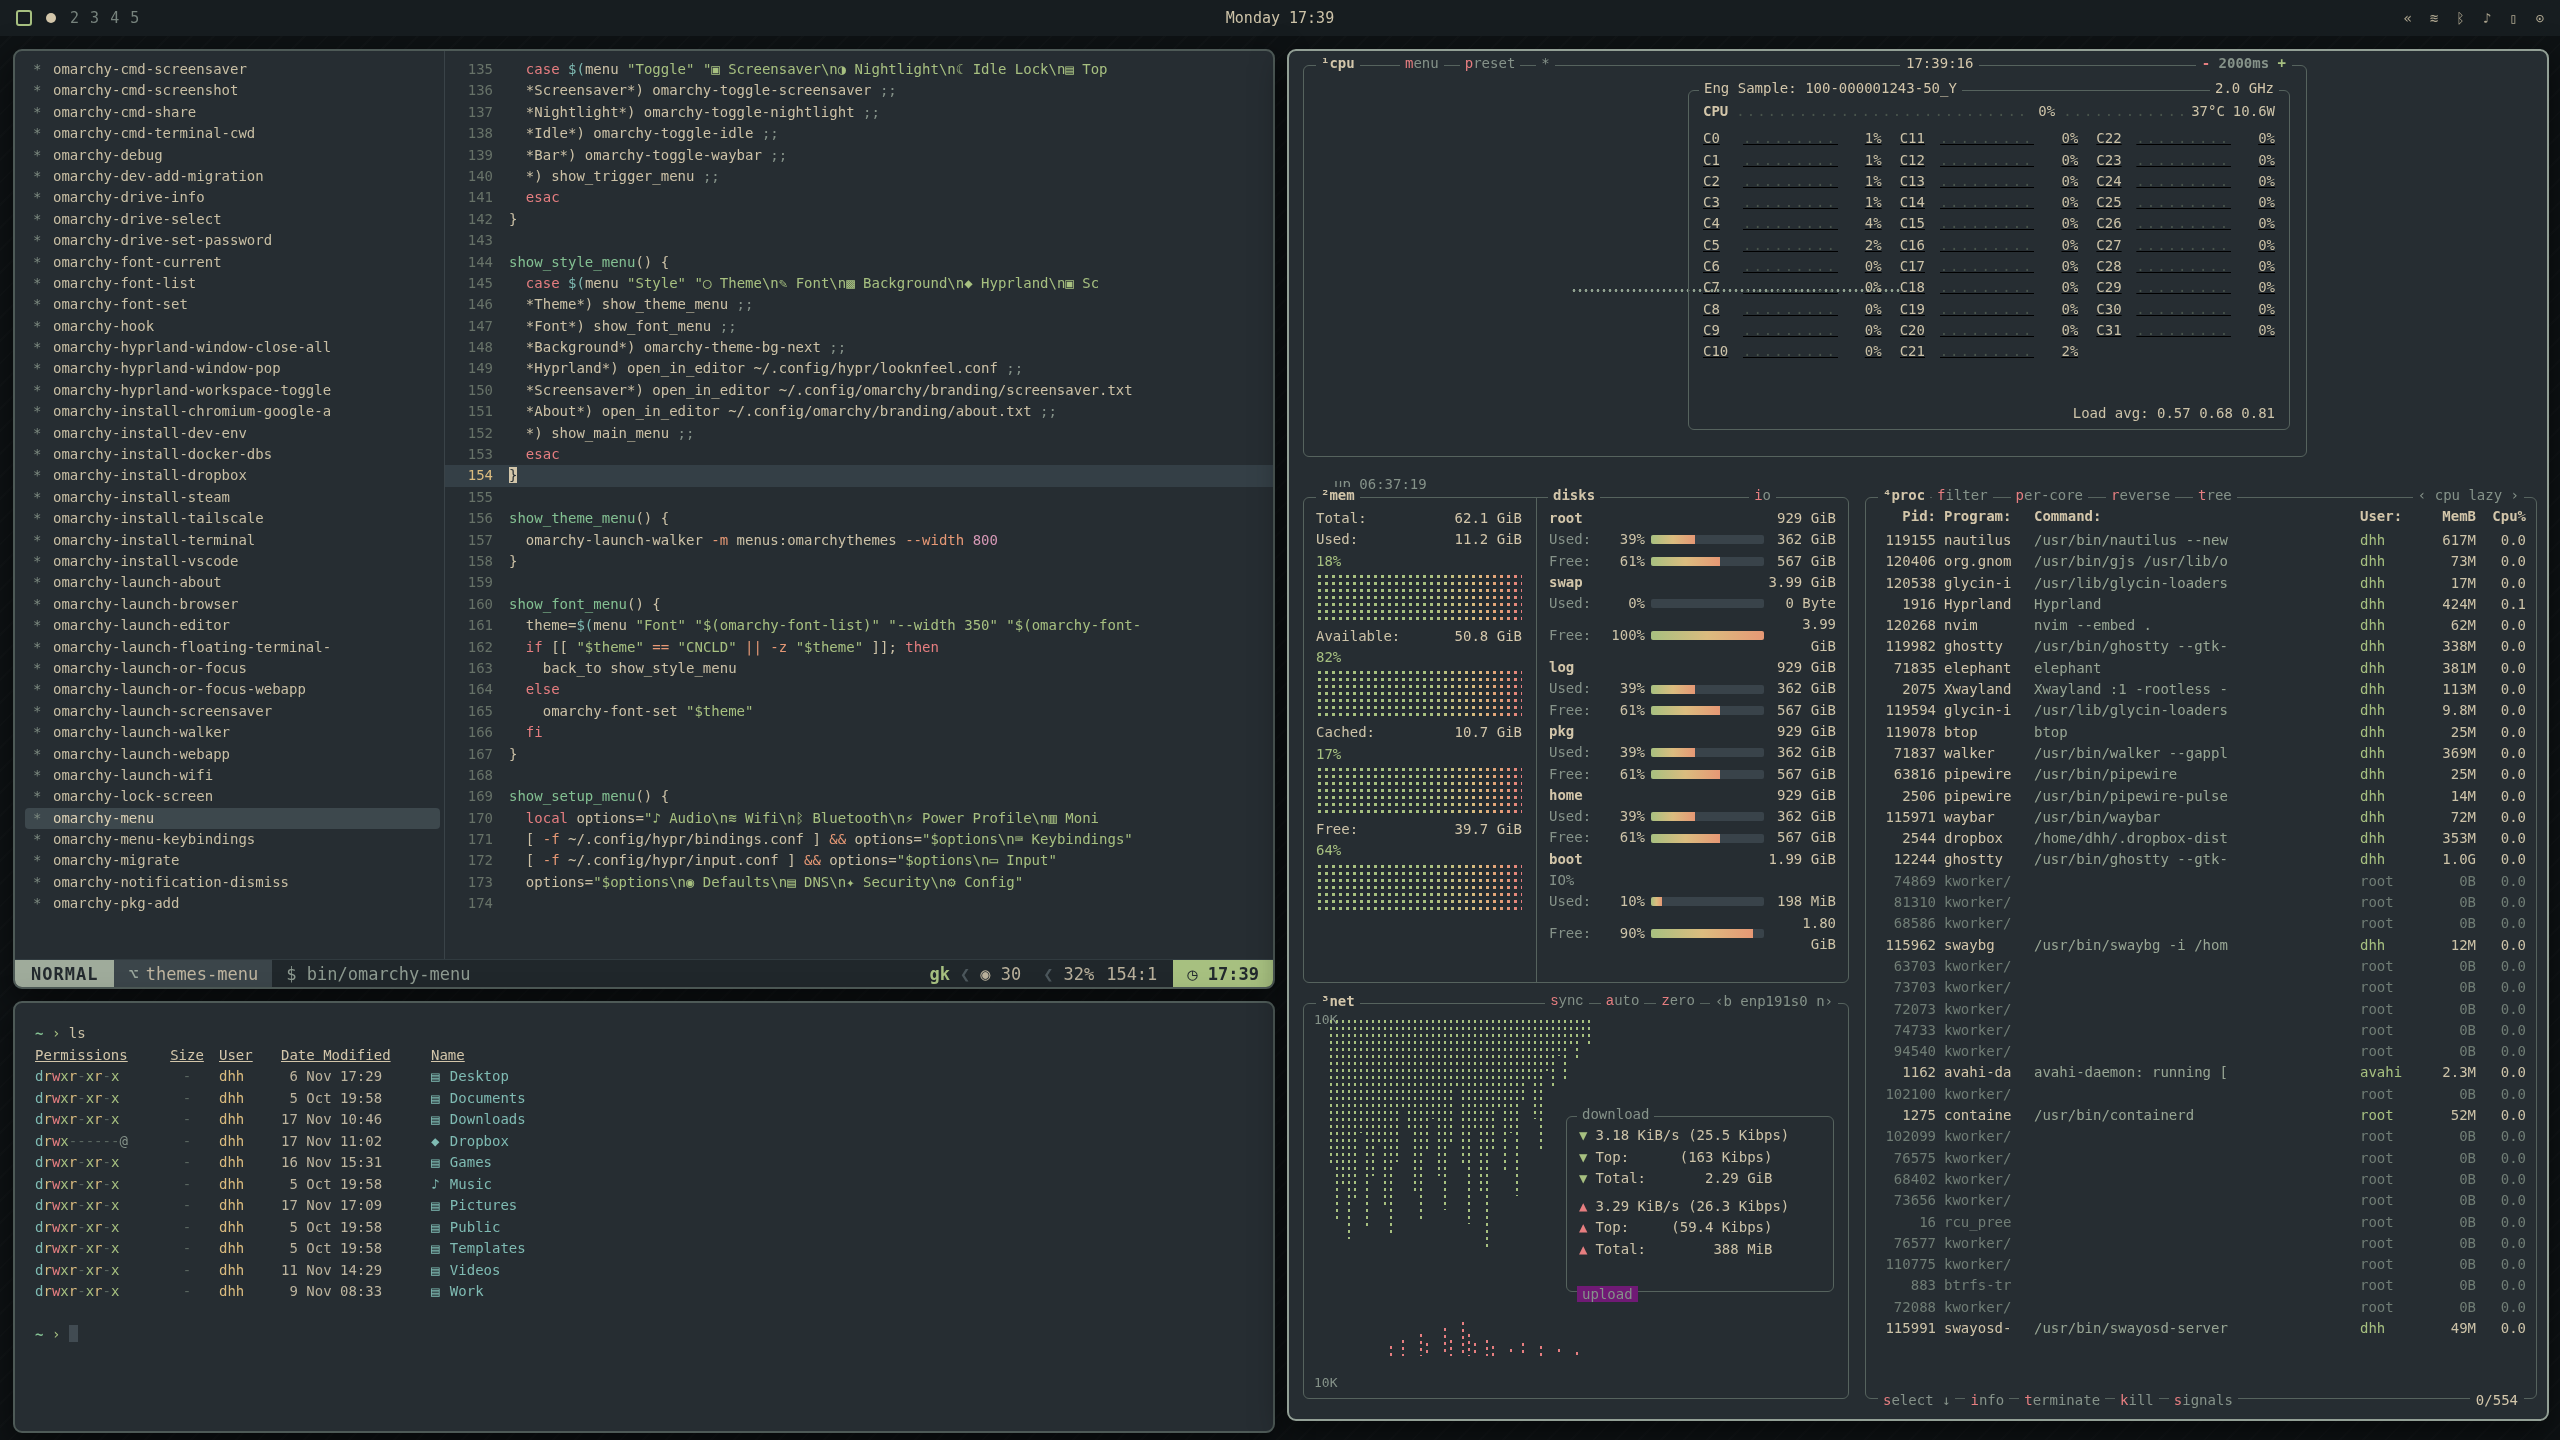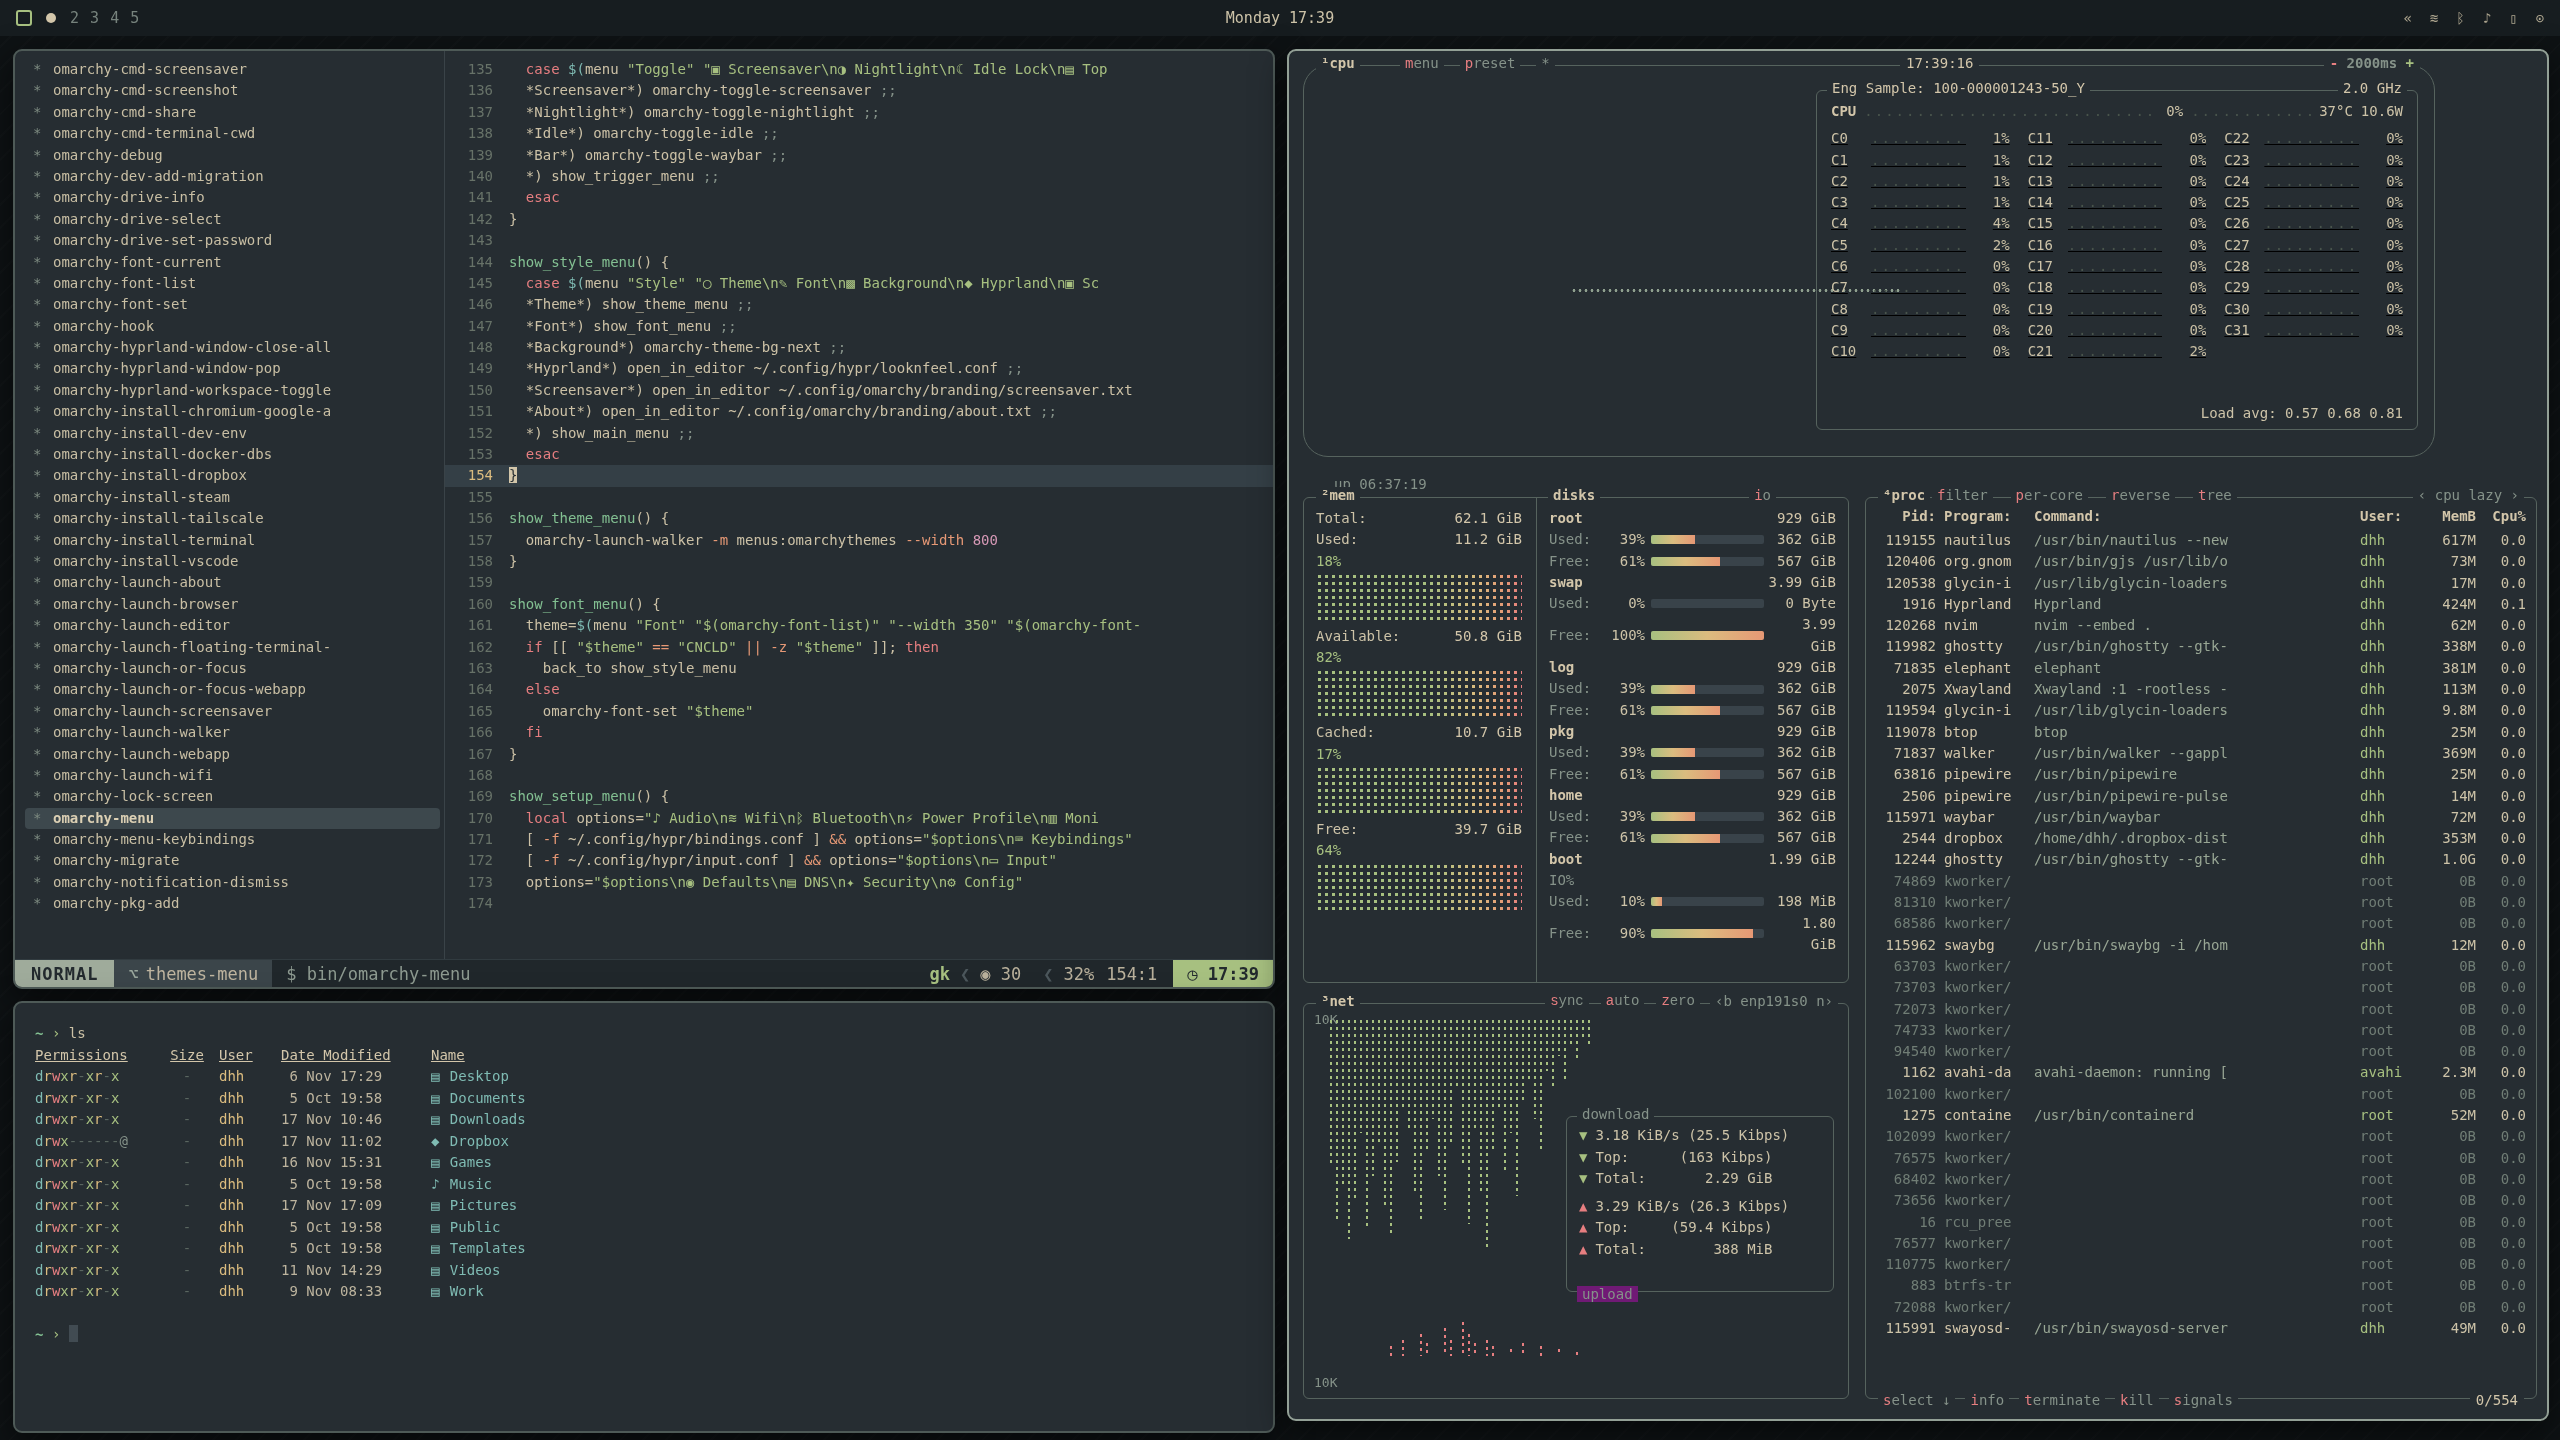--- a/index.html
+++ b/index.html
@@ -27,21 +27,21 @@
   .win-btop{left:1287px;top:49px;width:1262px;height:1372px;border:2px solid #93a096;}
 
   
   .editor-body{display:flex;height:calc(100% - 28px);overflow:hidden;}
   .file-pane{width:430px;min-width:430px;border-right:1px solid #3a4348;padding:8px 4px 0 10px;
     box-sizing:border-box;overflow:hidden;}
   .frow{height:21.4px;line-height:21.4px;display:flex;white-space:pre;padding:0 8px 0 8px;border-radius:4px;}
   .fstar{color:#7d8a80;width:20px;}
   .fname{color:#c9bfa4;overflow:hidden;}
   .frow.sel{background:#3d484d;}
-  .frow.sel .fname{color:#dcd0b4;font-weight:bold;}
+  .frow.sel .fname{color:#dcd0b4;}
   .code-pane{flex:1;padding-top:8px;overflow:hidden;}
   .crow{display:flex;height:21.4px;line-height:21.4px;white-space:pre;overflow:hidden;}
   .gut{width:48px;min-width:48px;text-align:right;padding-right:16px;color:#677268;}
   .ctext{color:#ccc1a6;overflow:hidden;}
   .crow.cur{background:#343f46;}
   .crow.cur .gut{color:#dbbc7f;}
   .tk-s{color:#a7c080;} .tk-k{color:#e67e80;} .tk-o{color:#e69875;} .tk-sc{color:#859289;}
   .tk-v{color:#7fbbb3;} .tk-n{color:#d699b6;} .tk-fn{color:#83c092;}
   .cursor{background:#d3c6aa;color:#262d32;}
 
@@ -73,21 +73,21 @@
   .fic{color:#7fbbb3;margin-right:2px;}
   .blankline{height:21.5px;}
   .blockcur{display:inline-block;width:9px;height:17px;background:#414b52;vertical-align:-3px;}
 
   
   .box{position:absolute;border:1px solid #56635e;border-radius:6px;box-sizing:border-box;}
   .btitle{position:absolute;top:-11px;background:#262d32;padding:0 5px;color:#d3c6aa;font-weight:bold;}
   .bopt{display:inline-block;background:#262d32;padding:0 5px;color:#859289;}
   .bopt::first-letter{color:#e67e80;}
 
-  .cpu-box{left:14px;top:14px;width:1132px;height:392px;border-radius:25px;}
+  .cpu-box{left:14px;top:14px;width:1004px;height:392px;}
   #cpuctl{position:absolute;left:96px;top:-11px;display:flex;gap:16px;}
   .cputime{position:absolute;left:596px;top:-11px;background:#262d32;padding:0 6px;color:#d3c6aa;}
   .cpuint{position:absolute;right:14px;top:-11px;background:#262d32;padding:0 6px;color:#859289;}
   .cpuint .mn{color:#e67e80;} .cpuint .pl{color:#a7c080;}
   .dotline{position:absolute;left:267px;top:222px;width:330px;height:5px;background:#8fa08f;
     -webkit-mask-image:radial-gradient(circle,#000 1.3px,transparent 1.6px);-webkit-mask-size:6px 5px;
     mask-image:radial-gradient(circle,#000 1.3px,transparent 1.6px);mask-size:6px 5px;}
   .inner-cpu{position:absolute;right:16px;top:24px;width:600px;height:338px;border:1px solid #56635e;border-radius:6px;}
   .cpumodel{position:absolute;left:10px;top:-11px;background:#262d32;padding:0 5px;color:#d3c6aa;}
   .cpufreq{position:absolute;right:10px;top:-11px;background:#262d32;padding:0 5px;color:#d3c6aa;}

